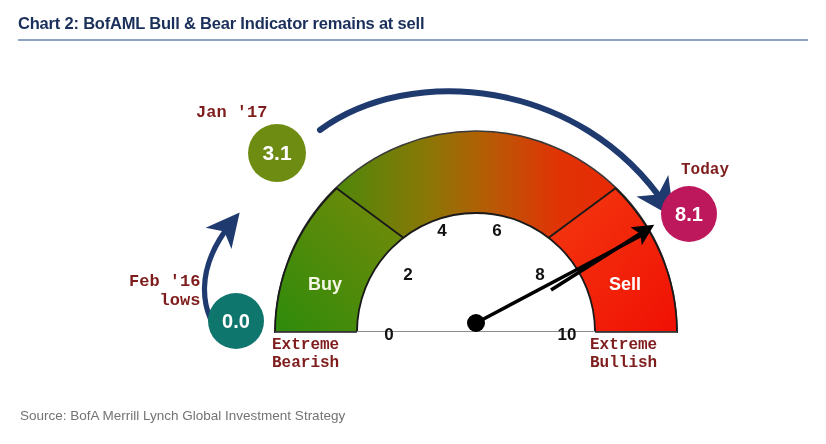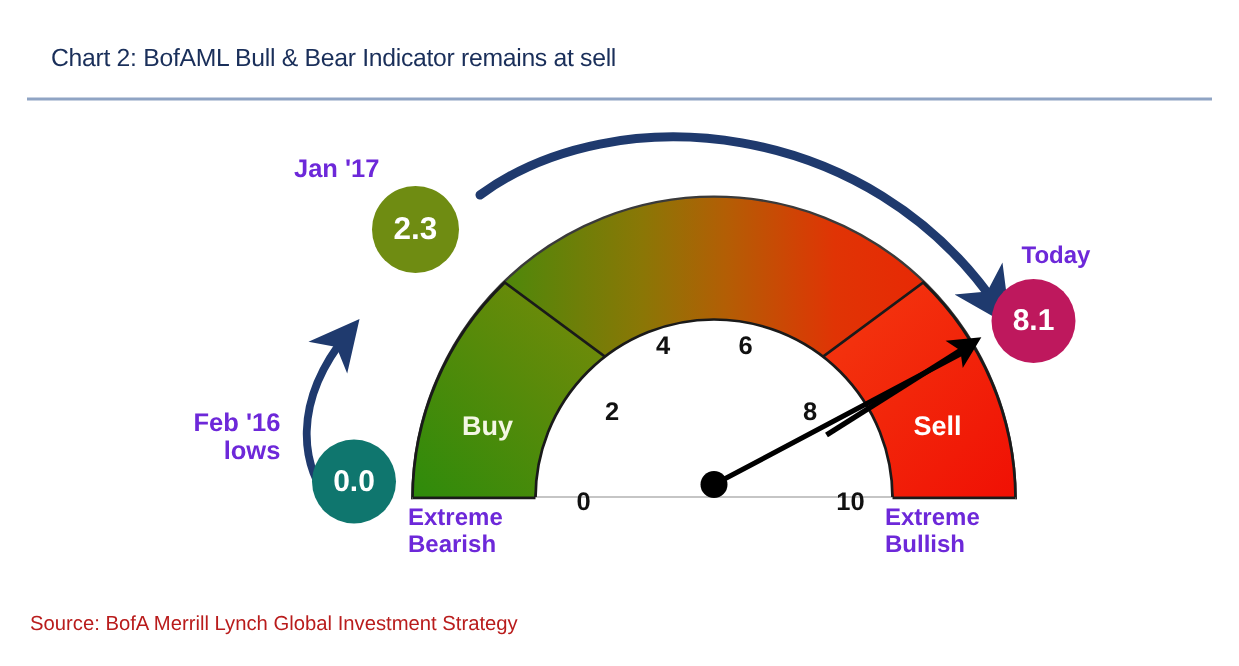--- a/index.html
+++ b/index.html
@@ -8,47 +8,47 @@
     background:#ffffff;
     font-family:"Liberation Sans", sans-serif;
     overflow:hidden;
     position:relative;
   }
   #title-bar{
     position:absolute;left:18px;top:14px;width:790px;
   }
   #chart-title{
     font-size:16.5px;
-    font-weight:normal;
+    font-weight:bold;
     color:#1a2f5a;
     letter-spacing:-0.2px;
     white-space:nowrap;
-    margin:16px;
+    margin:0;
     font-family:"Liberation Sans", sans-serif;
   }
   #title-rule{
     margin-top:6px;
     height:2px;
     background:#8fa4c4;
     width:790px;
   }
   #gauge-stage{
     position:absolute;left:0;top:44px;width:826px;height:350px;
   }
   #source-line{
     position:absolute;left:20px;top:408px;
-    font-size:13.5px;color:#b91c1c;
+    font-size:13.5px;color:#737373;
     font-family:"Liberation Sans", sans-serif;
     white-space:nowrap;
   }
   .lbl{
     position:absolute;
     font-weight:bold;
-    color:#6d28d9;
-    font-family:Liberation Sans, sans-serif;
+    color:#7f1d1d;
+    font-family:Liberation Mono, monospace;
     white-space:pre-line;
     line-height:1.12;
   }
   #label-jan17{ left:196px; top:103px; font-size:17px; }
   #label-feb16{ left:129px; top:272px; font-size:17px; text-align:right; }
   #label-today{ left:681px; top:162px; font-size:16px; }
   #label-extreme-bearish{ left:272px; top:337px; font-size:16px; }
   #label-extreme-bullish{ left:590px; top:337px; font-size:16px; }
   .bubble{
     position:absolute;
@@ -128,21 +128,21 @@
 
     <line x1="551" y1="246" x2="646" y2="186" stroke="#000000" stroke-width="3.6" marker-end="url(#blackArrow)"></line>
 
     <path d="M 228,300 C 196,268 196,222 232,178" fill="none" stroke="#1f3a6e" stroke-width="5.2" stroke-linecap="round" marker-end="url(#navyArrow)"></path>
 
     <path d="M 320,86 C 410,20 580,34 666,162" fill="none" stroke="#1f3a6e" stroke-width="6" stroke-linecap="round" marker-end="url(#navyArrow)"></path>
   </svg>
 </div>
 
 <div class="lbl" id="label-jan17">Jan '17</div>
-<div class="bubble" id="bubble-jan17">2.3</div>
+<div class="bubble" id="bubble-jan17">3.1</div>
 
 <div class="lbl" id="label-feb16">Feb '16
 lows</div>
 <div class="bubble" id="bubble-feb16">0.0</div>
 
 <div class="lbl" id="label-today">Today</div>
 <div class="bubble" id="bubble-today">8.1</div>
 
 <div class="lbl" id="label-extreme-bearish">Extreme
 Bearish</div>

